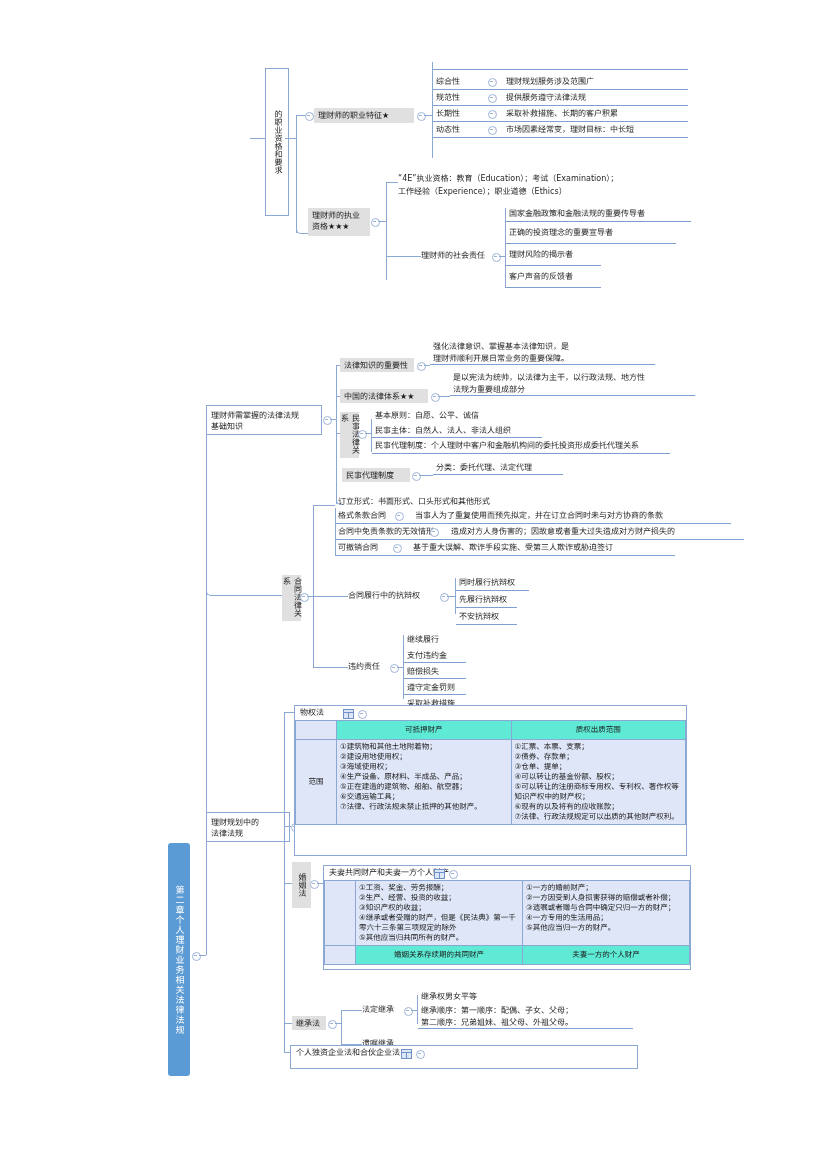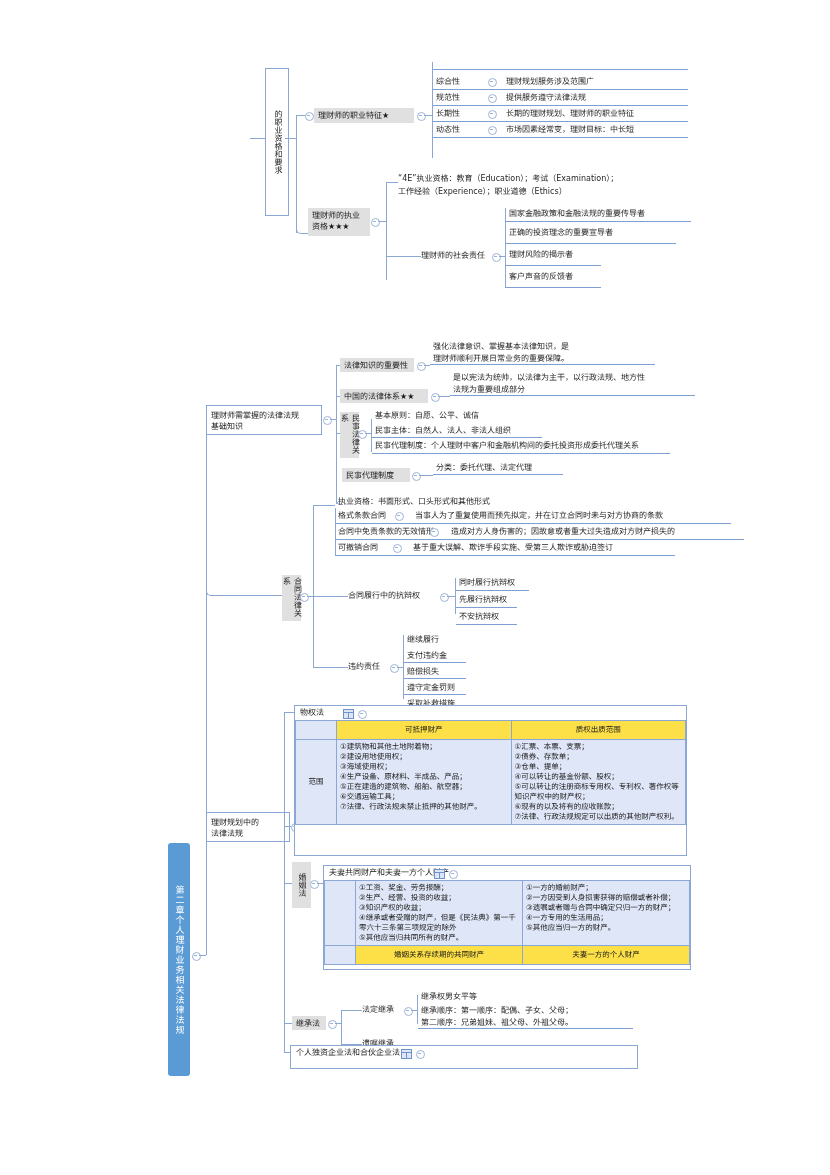--- a/index.html
+++ b/index.html
@@ -71,21 +71,21 @@
   }
 
   
   .tblbox{position:absolute;border:1px solid #8ba7d4;background:#ffffff;box-sizing:border-box;}
   .tblbox .ttl{height:14px;line-height:14px;padding-left:5px;font-size:8px;position:relative;}
   table.mm{border-collapse:collapse;width:100%;table-layout:fixed;}
   table.mm td,table.mm th{
     border:1px solid #8ba7d4;font-size:7.5px;line-height:10px;
     padding:2px 3px;vertical-align:top;font-weight:normal;color:#1a1a1a;
   }
-  table.mm th{text-align:center;vertical-align:middle;background:#fde047;height:14px;}
+  table.mm th{text-align:center;vertical-align:middle;background:#5eead4;height:14px;}
   table.mm td.body{background:#dfe6f7;}
   table.mm td.rowlbl{background:#dfe6f7;text-align:center;vertical-align:middle;width:34px;}
   table.mm td.blank{background:#dfe6f7;width:34px;}
 </style>
 </head>
 <body>
 
 <div class="vnode-outline" style="left:265px;top:68px;width:20px;height:140px;">的职业资格和要求</div>
 
 <div class="h" style="left:250px;top:138px;width:15px;"></div>
@@ -109,21 +109,21 @@
   <span class="abs" style="left:73px;top:2px;font-family:Liberation Mono, monospace;">理财规划服务涉及范围广</span>
 </div>
 <div class="leaf" style="left:433px;top:90px;width:255px;height:16px;">
   <span class="abs" style="left:3px;top:2px;width:44px;">规范性</span>
   <span class="tog" style="left:55px;top:4px;"></span>
   <span class="abs" style="left:73px;top:2px;">提供服务遵守法律法规</span>
 </div>
 <div class="leaf" style="left:433px;top:106px;width:255px;height:16px;">
   <span class="abs" style="left:3px;top:2px;width:44px;">长期性</span>
   <span class="tog" style="left:55px;top:4px;"></span>
-  <span class="abs" style="left:73px;top:2px;">长期的理财规划、理财师的职业特征</span>
+  <span class="abs" style="left:73px;top:2px;">采取补救措施、长期的客户积累</span>
 </div>
 <div class="leaf" style="left:433px;top:122px;width:255px;height:16px;">
   <span class="abs" style="left:3px;top:2px;width:44px;">动态性</span>
   <span class="tog" style="left:55px;top:4px;"></span>
   <span class="abs" style="left:73px;top:2px;">市场因素经常变，理财目标：中长短</span>
 </div>
 
 <div class="elbow-bl" style="left:296px;top:200px;width:12px;height:33px;"></div>
 <div class="node-grey" style="left:308px;top:208px;width:62px;height:28px;">理财师的执业资格★★★</div>
 <div class="tog" style="left:371px;top:218px;"></div>
@@ -188,21 +188,21 @@
 <div class="h" style="left:419px;top:475px;width:14px;"></div>
 <div class="leaf" style="left:433px;top:459px;width:130px;height:16px;padding-top:3px;">分类：委托代理、法定代理</div>
 
 <div class="elbow-bl" style="left:206px;top:510px;width:76px;height:85px;"></div>
 <div class="vnode" style="left:282px;top:575px;width:17px;height:42px;">合同法律关系</div>
 <div class="tog" style="left:300px;top:593px;"></div>
 <div class="h" style="left:307px;top:596px;width:6px;"></div>
 <div class="v" style="left:313px;top:505px;height:162px;"></div>
 
 <div class="h" style="left:313px;top:505px;width:22px;"></div>
-<div class="leaf nob" style="left:335px;top:494px;width:200px;height:14px;padding-top:2px;">执业资格：书面形式、口头形式和其他形式</div>
+<div class="leaf nob" style="left:335px;top:494px;width:200px;height:14px;padding-top:2px;">订立形式：书面形式、口头形式和其他形式</div>
 
 <div class="v" style="left:335px;top:508px;height:48px;"></div>
 
 <div class="leaf" style="left:335px;top:508px;width:396px;height:16px;">
   <span class="abs" style="left:3px;top:2px;">格式条款合同</span>
   <span class="tog" style="left:60px;top:4px;"></span>
   <span class="abs" style="left:80px;top:2px;">当事人为了重复使用而预先拟定，并在订立合同时未与对方协商的条款</span>
 </div>
 <div class="leaf" style="left:335px;top:524px;width:409px;height:16px;">
   <span class="abs" style="left:3px;top:2px;">合同中免责条款的无效情形</span>

